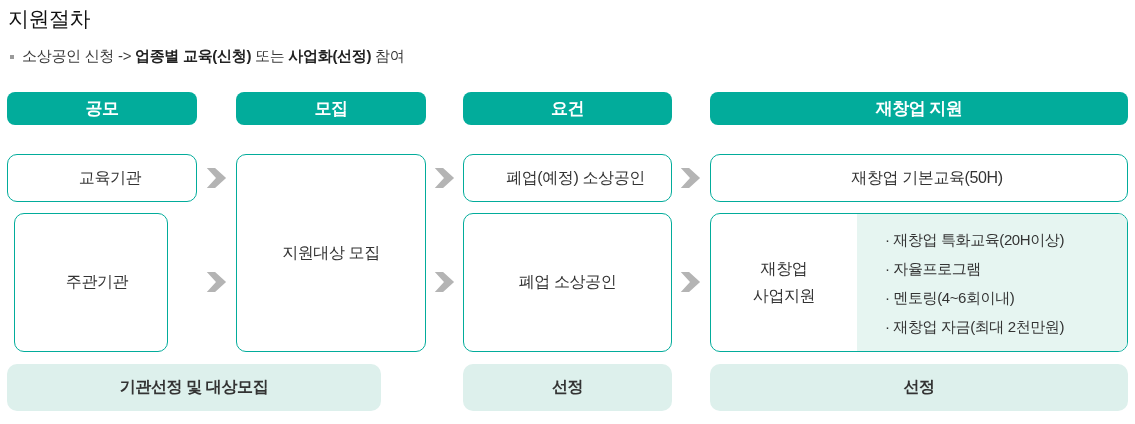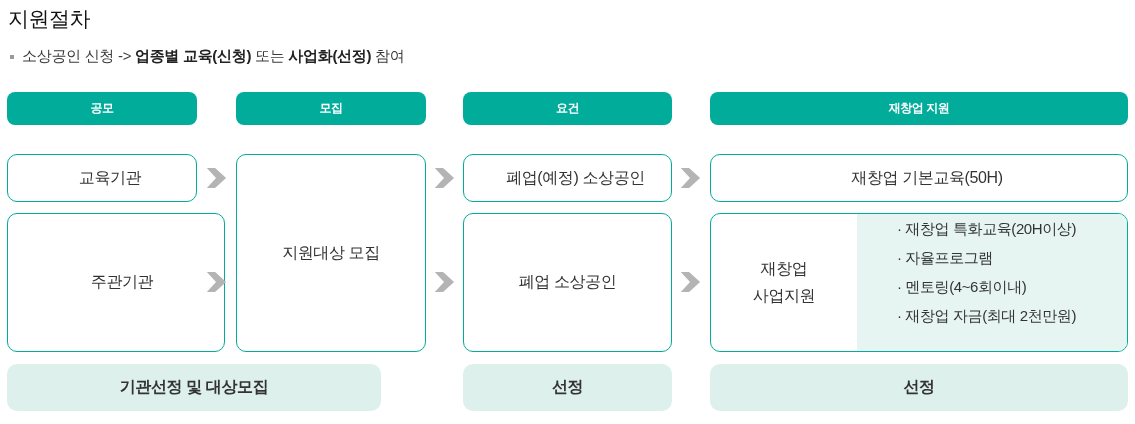--- a/index.html
+++ b/index.html
@@ -49,21 +49,21 @@
   }
   .subtitle b { font-weight: 700; color: #222; margin-top: 39px; }
 
   .stage-header {
     position: absolute;
     top: 92px; height: 33px;
     background: var(--teal);
     border-radius: 8px;
     display: flex; align-items: center; justify-content: center;
     color: #ffffff;
-    font-size: 12px;
+    font-size: 17px;
     font-weight: 700;
     letter-spacing: -0.5px;
   }
   .wbox {
     position: absolute;
     background: #ffffff;
     border: 1px solid var(--teal);
     border-radius: 10px;
     display: flex; align-items: center; justify-content: center;
     font-size: 16px;
@@ -78,22 +78,22 @@
   .split-label {
     width: 146px;
     flex: 0 0 auto;
     display: flex; flex-direction: column;
     align-items: center; justify-content: center;
     line-height: 1.65;
   }
   .split-panel {
     flex: 1 1 auto;
     background: var(--mint-light);
-    display: flex; flex-direction: column; 
-    padding-left: 40px;
+    display: flex; flex-direction: column; justify-content: center;
+    padding-left: 28px;
   }
   .split-panel .bullet-line {
     font-size: 15px;
     line-height: 29px;
     color: var(--text);
     letter-spacing: -0.4px;
   }
 
   .flow-arrow {
     position: absolute;
@@ -124,21 +124,21 @@
     <span class="sq-bullet"></span>
     <span><span>소상공인 신청 -&gt; </span><b>업종별 교육(신청)</b><span> 또는 </span><b>사업화(선정)</b><span> 참여</span></span>
   </div>
 
   <div class="stage-header" style="left:7px; width:190px;">공모</div>
   <div class="stage-header" style="left:236px; width:190px;">모집</div>
   <div class="stage-header" style="left:463px; width:209px;">요건</div>
   <div class="stage-header" style="left:710px; width:418px;">재창업 지원</div>
 
   <div class="wbox row1" style="left:7px; width:190px;">교육기관</div>
-  <div class="wbox row2" style="left:7px; width:218px;padding-left:12px;">주관기관</div>
+  <div class="wbox row2" style="left:14px; width:154px;padding-left:12px;">주관기관</div>
 
   <div class="wbox tall" style="left:236px; width:190px;">지원대상 모집</div>
 
   <div class="wbox row1" style="left:463px; width:209px;">폐업(예정) 소상공인</div>
   <div class="wbox row2" style="left:463px; width:209px;">폐업 소상공인</div>
 
   <div class="wbox row1" style="left:710px; width:418px;">재창업 기본교육(50H)</div>
   <div class="wbox row2 split-box" style="left:710px; width:418px;">
     <div class="split-label">
       <span>재창업</span>

